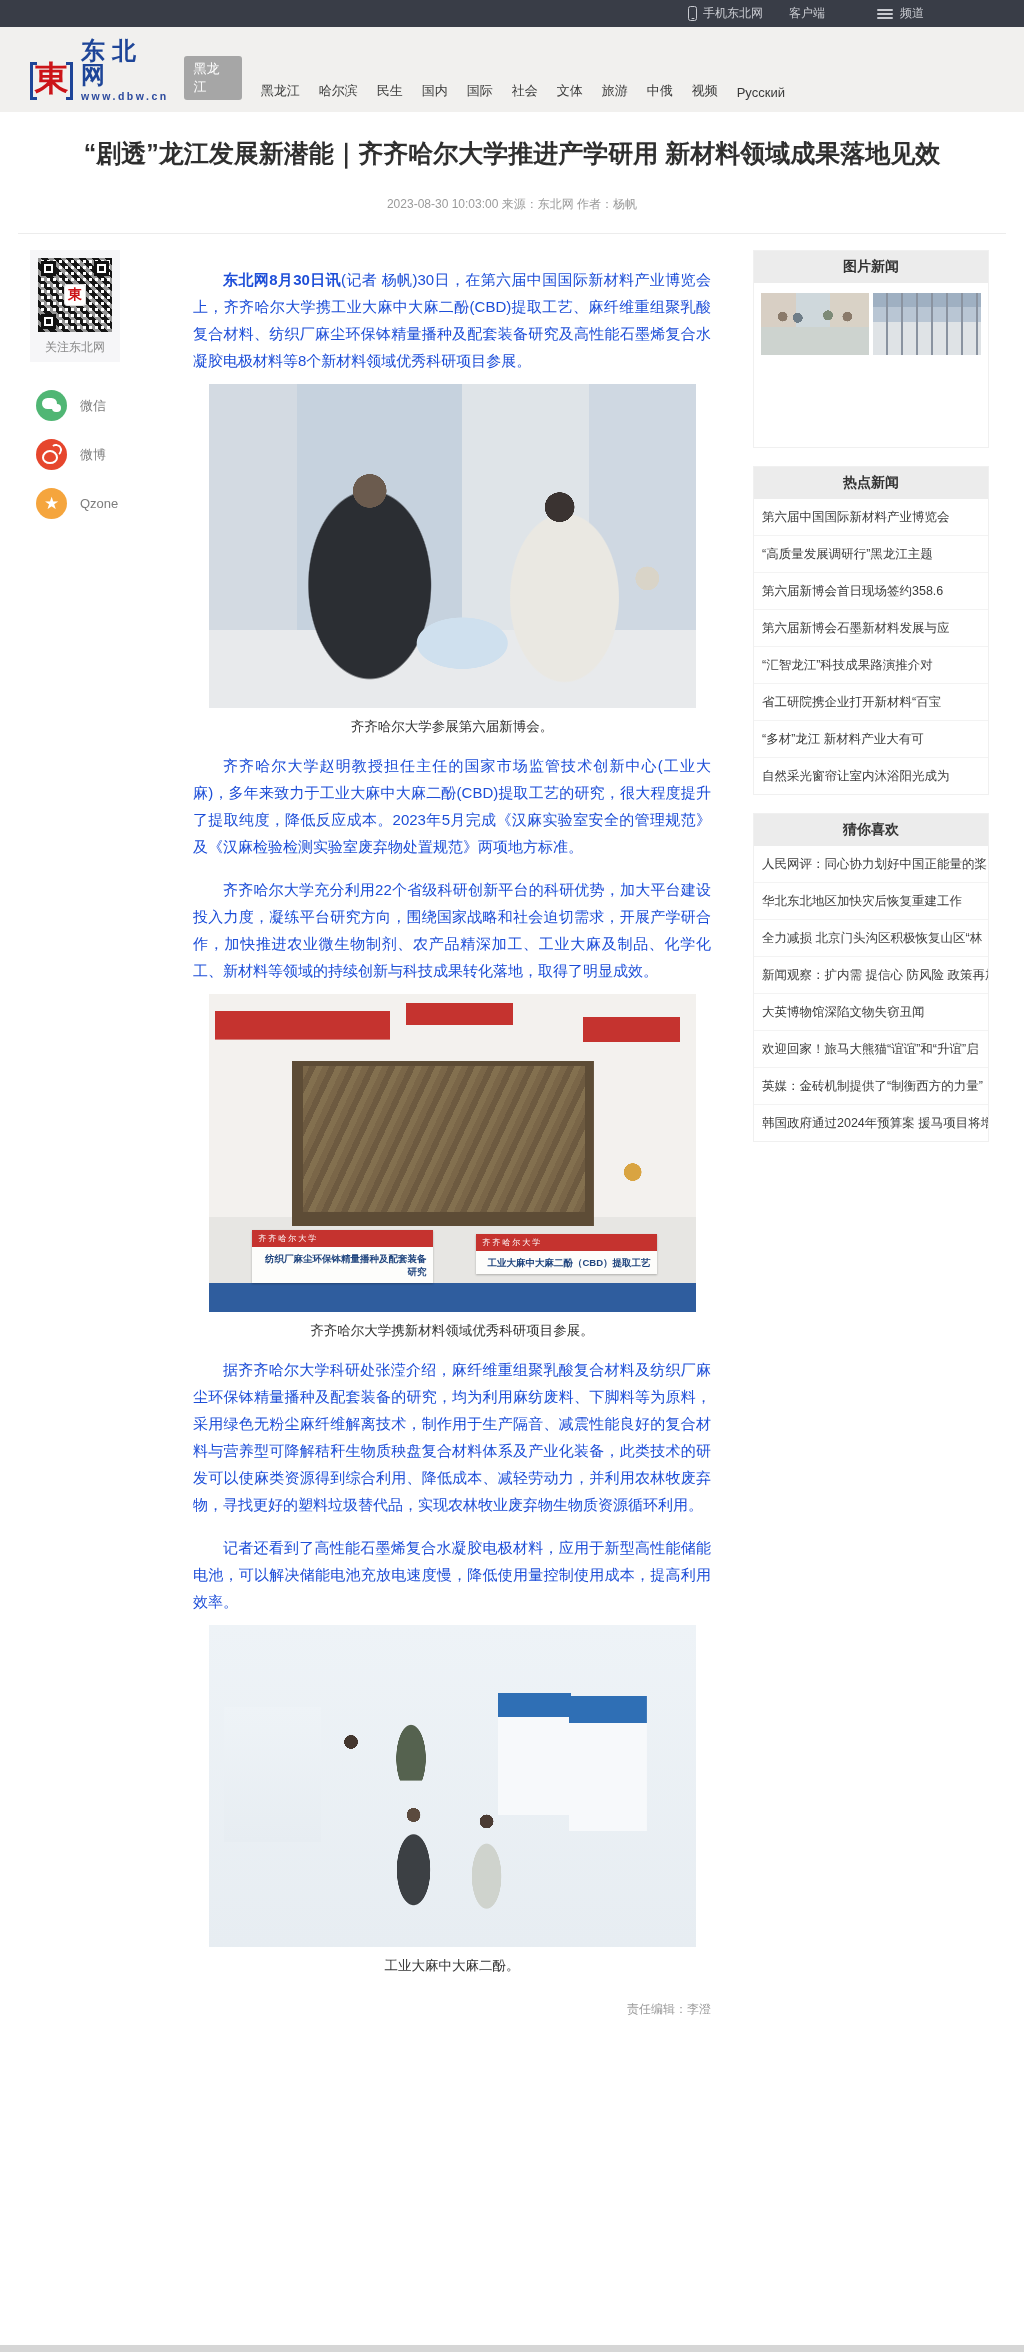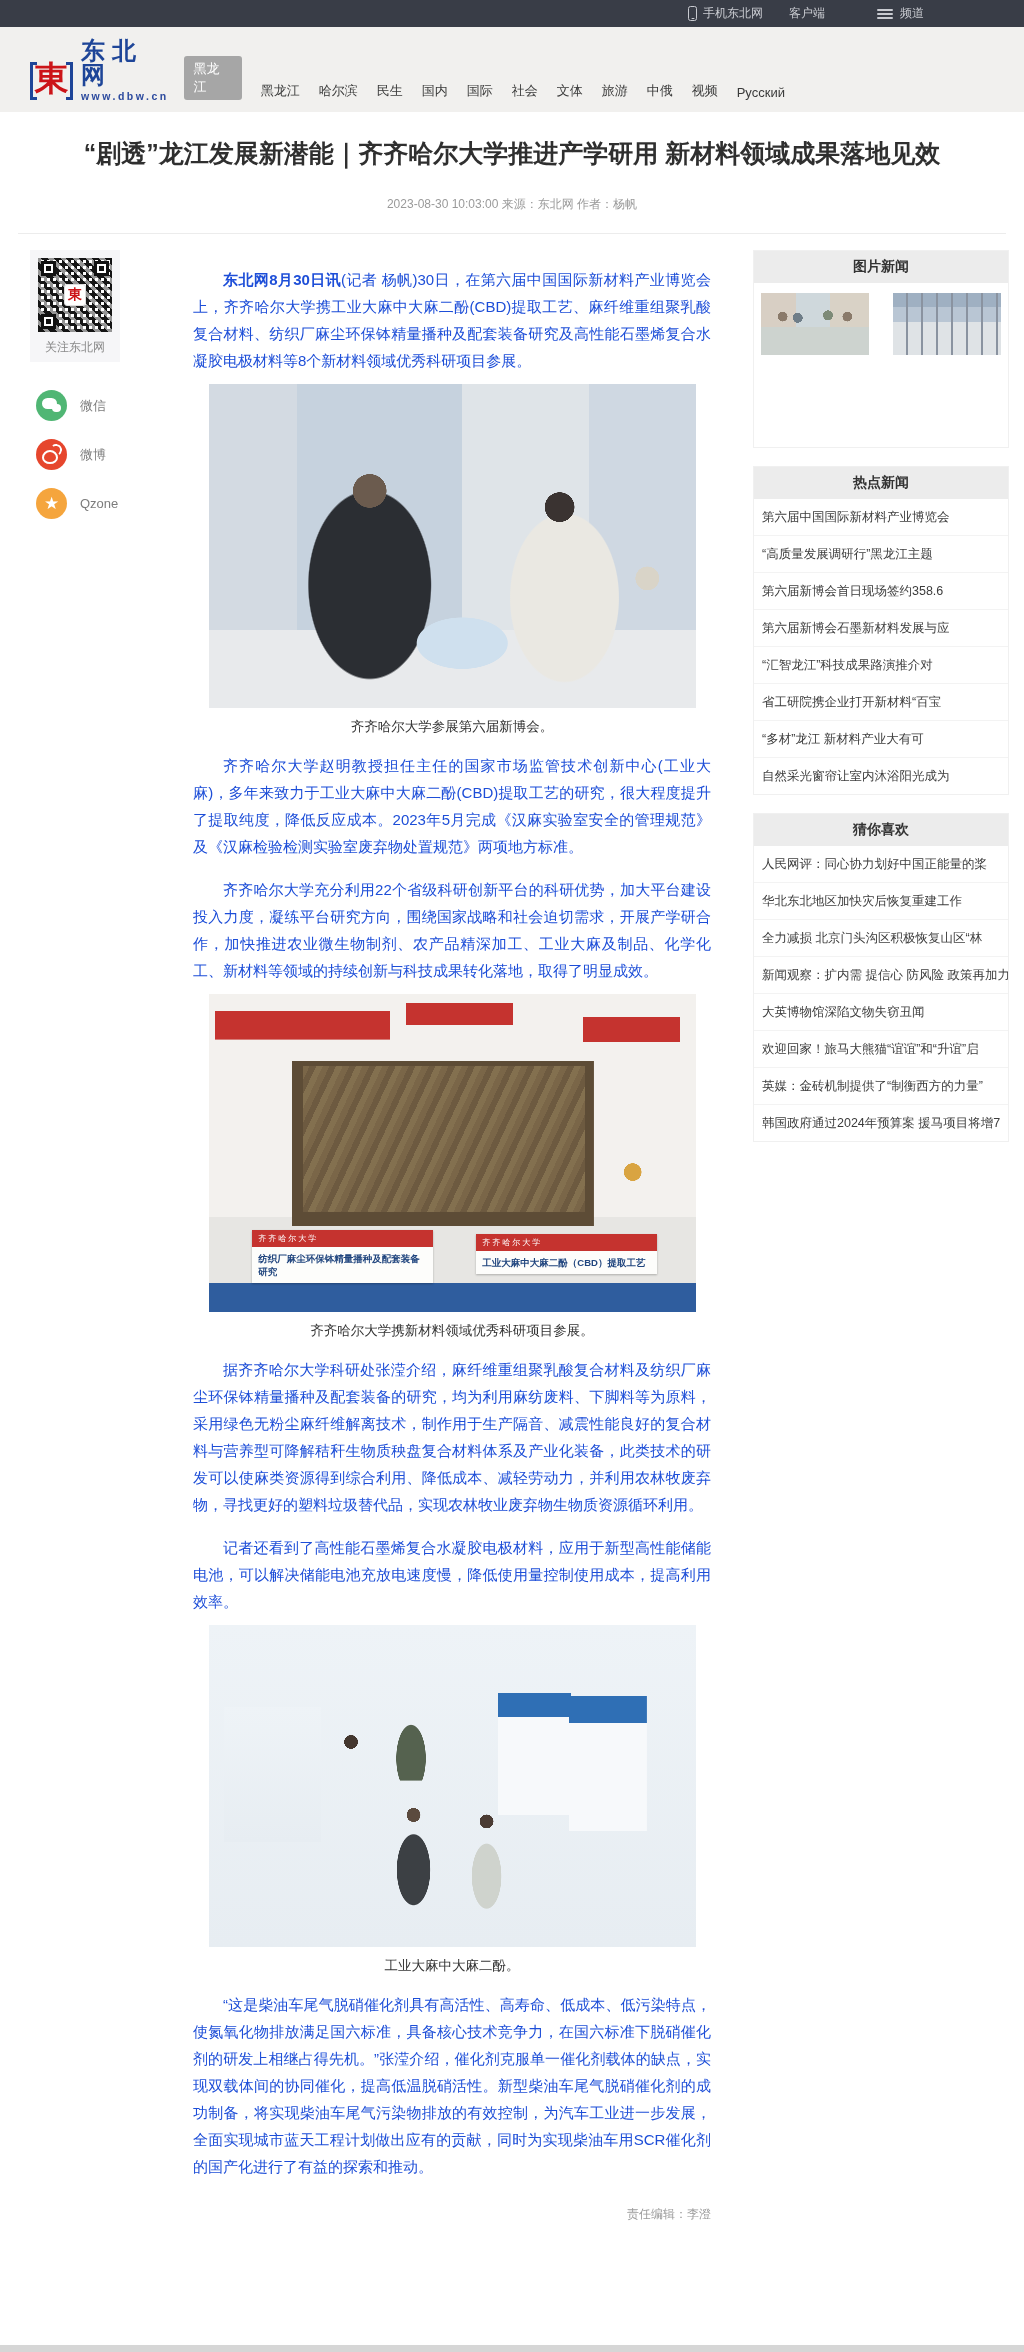--- a/index.html
+++ b/index.html
@@ -115,26 +115,26 @@
       linear-gradient(#eef3f7,#e7edf2),
       linear-gradient(#eef3f7,#e7edf2),
       linear-gradient(#eef3f7,#e7edf2),
       linear-gradient(#f7f7f7,#f2f2f2),
       linear-gradient(180deg, #eef0f2 0 9%, #e4e7ea 9% 68%, #d8d9d6 68%);
     background-size: 100% 100%,100% 100%,100% 100%,100% 100%, 11% 30%, 11% 30%, 16% 42%, 15% 38%, 20% 42%, 100% 100%;
     background-position: 0 0,0 0,0 0,0 0, 24% 26%, 38% 26%, 88% 38%, 70% 34%, 4% 44%, 0 0; }
   .plaque { position:absolute; width:37%; box-shadow:0 1px 2px rgba(0,0,0,.25); }
   .plaque-1 { left:9%; bottom:9%; } .plaque-2 { left:55%; bottom:12%; }
   .plaque-head { background:#c5332f; color:#fff; font-size:8px; padding:3px 6px; letter-spacing:2px; }
-  .plaque-body { background:#fdfdfb; color:#20457e; font-weight:bold; font-size:9.5px; line-height:13px; text-align:left; padding:5px 6px; }
+  .plaque-body { background:#fdfdfb; color:#20457e; font-weight:bold; font-size:9.5px; line-height:13px; text-align:right; padding:5px 6px; }
   .caption { text-align:center; font-size:13.5px; color:#333; margin-top:10px; }
   .editor-line { text-align:right; font-size:12px; color:#9a9a9a; margin-top:26px; }
 
   
-  .right-col { width:256px; flex:none; margin-left:42px; }
+  .right-col { width:236px; flex:none; margin-left:42px; }
   .side-box { border:1px solid #f0f0f0; background:#fff; margin-bottom:18px; }
   .box-head { background:#ececec; text-align:center; font-size:14px; font-weight:bold; color:#333; padding:7px 0; }
   .thumbs { display:flex; justify-content:space-between; padding:10px 7px 92px; }
   .thumb { width:108px; height:62px; cursor:pointer; background-repeat:no-repeat; }
   .thumb-1 { background-image:
       radial-gradient(circle 5px at 20% 38%, #8a7a6a 97%, rgba(0,0,0,0)),
       radial-gradient(circle 5px at 34% 40%, #6f7d88 97%, rgba(0,0,0,0)),
       radial-gradient(circle 5px at 62% 36%, #7d8a77 97%, rgba(0,0,0,0)),
       radial-gradient(circle 5px at 80% 38%, #8a7a6a 97%, rgba(0,0,0,0)),
       linear-gradient(180deg, rgba(0,0,0,0) 55%, #cdd3cf 55%),
@@ -247,21 +247,20 @@
           <div class="plaque plaque-2">
             <div class="plaque-head">齐齐哈尔大学</div>
             <div class="plaque-body">工业大麻中大麻二酚（CBD）提取工艺</div>
           </div>
         </div>
         <p class="caption">齐齐哈尔大学携新材料领域优秀科研项目参展。</p>
         <p class="para">据齐齐哈尔大学科研处张滢介绍，麻纤维重组聚乳酸复合材料及纺织厂麻尘环保钵精量播种及配套装备的研究，均为利用麻纺废料、下脚料等为原料，采用绿色无粉尘麻纤维解离技术，制作用于生产隔音、减震性能良好的复合材料与营养型可降解秸秆生物质秧盘复合材料体系及产业化装备，此类技术的研发可以使麻类资源得到综合利用、降低成本、减轻劳动力，并利用农林牧废弃物，寻找更好的塑料垃圾替代品，实现农林牧业废弃物生物质资源循环利用。</p>
         <p class="para">记者还看到了高性能石墨烯复合水凝胶电极材料，应用于新型高性能储能电池，可以解决储能电池充放电速度慢，降低使用量控制使用成本，提高利用效率。</p>
         <div class="photo photo-3"></div>
         <p class="caption">工业大麻中大麻二酚。</p>
-        <p class="para">“这是柴油车尾气脱硝催化剂具有高活性、高寿命、低成本、低污染特点，使氮氧化物排放满足国六标准，具备核心技术竞争力，在国六标准下脱硝催化剂的研发上相继占得先机。”张滢介绍，催化剂克服单一催化剂载体的缺点，实现双载体间的协同催化，提高低温脱硝活性。新型柴油车尾气脱硝催化剂的成功制备，将实现柴油车尾气污染物排放的有效控制，为汽车工业进一步发展，全面实现城市蓝天工程计划做出应有的贡献，同时为实现柴油车用SCR催化剂的国产化进行了有益的探索和推动。</p>
         <div class="editor-line"><span>责任编辑：</span><span>李澄</span></div>
       </main>
 
     <aside class="right-col" id="right-col">
         <div class="side-box">
           <div class="box-head">图片新闻</div>
           <div class="thumbs">
             <div class="thumb thumb-1"></div>
             <div class="thumb thumb-2"></div>
           </div>

